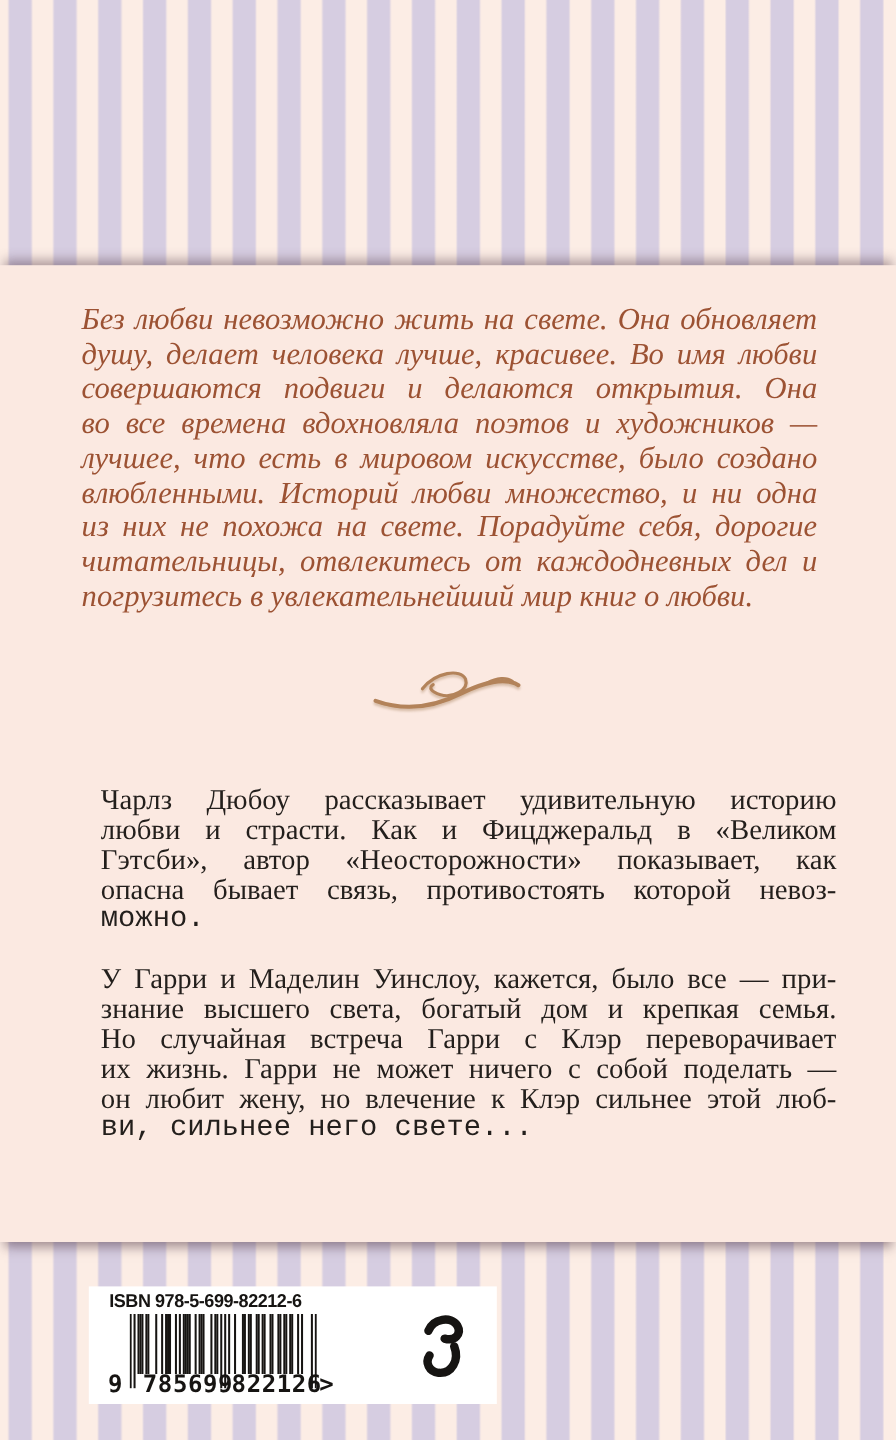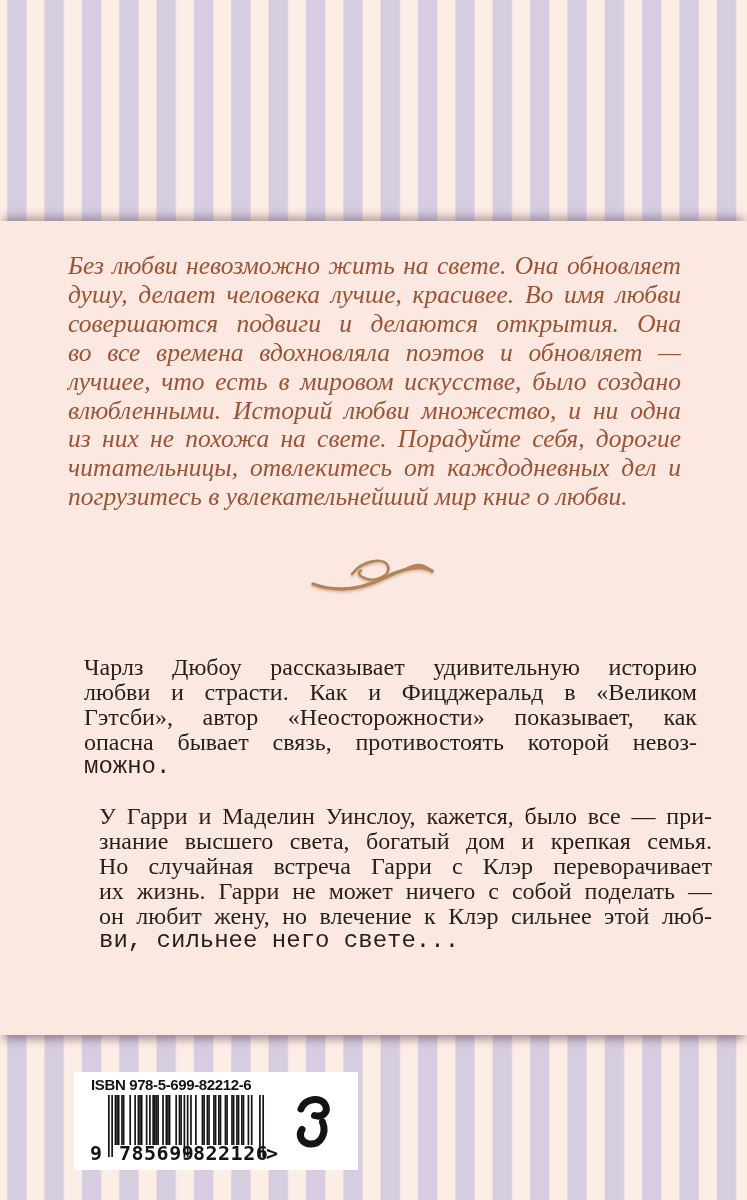--- a/index.html
+++ b/index.html
@@ -45,24 +45,24 @@
     position:absolute;left:308px;top:330px;width:130px;height:46px;
   }
   .para{
     position:absolute;left:84px;width:613px;
     font-size:24px;line-height:24.9px;
     color:var(--body-text);
   }
   .para .tline{text-align:justify;text-align-last:justify;}
   .para .tline.last{text-align-last:left;font-family:Liberation Mono, monospace;}
   .para1{top:434px;}
-  .para2{top:583px;margin-left:15px;}
+  .para2{top:583px;}
   .isbn-box{
     position:absolute;left:74px;top:1072px;
-    width:284px;height:98px;
+    width:340px;height:98px;
     background:#ffffff;
   }
   .isbn-label{
     position:absolute;left:17px;top:4px;
     font-family:"Liberation Sans",sans-serif;
     font-size:15.5px;font-weight:bold;
     letter-spacing:-0.4px;
     color:var(--barcode-ink);
     transform:scaleX(.97);transform-origin:left center;
     white-space:nowrap;
@@ -95,21 +95,21 @@
 <body>
 
 <div class="page">
 
   <div class="panel">
 
     <div class="quote">
         <div class="tline">Без любви невозможно жить на свете. Она обновляет</div>
         <div class="tline">душу, делает человека лучше, красивее. Во имя любви</div>
         <div class="tline">совершаются подвиги и делаются открытия. Она</div>
-        <div class="tline">во все времена вдохновляла поэтов и обновляет —</div>
+        <div class="tline">во все времена вдохновляла поэтов и художников —</div>
         <div class="tline">лучшее, что есть в мировом искусстве, было создано</div>
         <div class="tline">влюбленными. Историй любви множество, и ни одна</div>
         <div class="tline">из них не похожа на свете. Порадуйте себя, дорогие</div>
         <div class="tline">читательницы,  отвлекитесь от каждодневных дел и</div>
         <div class="tline last">погрузитесь в увлекательнейший мир книг о любви.</div>
       </div>
 
     <svg class="flourish" viewBox="0 0 130 46" xmlns="http://www.w3.org/2000/svg">
       <g fill="none" stroke="#b3835a" stroke-linecap="round" style="filter:drop-shadow(0 2px 1px rgba(160,120,80,.4));">
         <path d="M5 33 C 30 42, 54 38, 76 27 C 94 18, 113 13, 124 20" stroke-width="3.4"></path>

